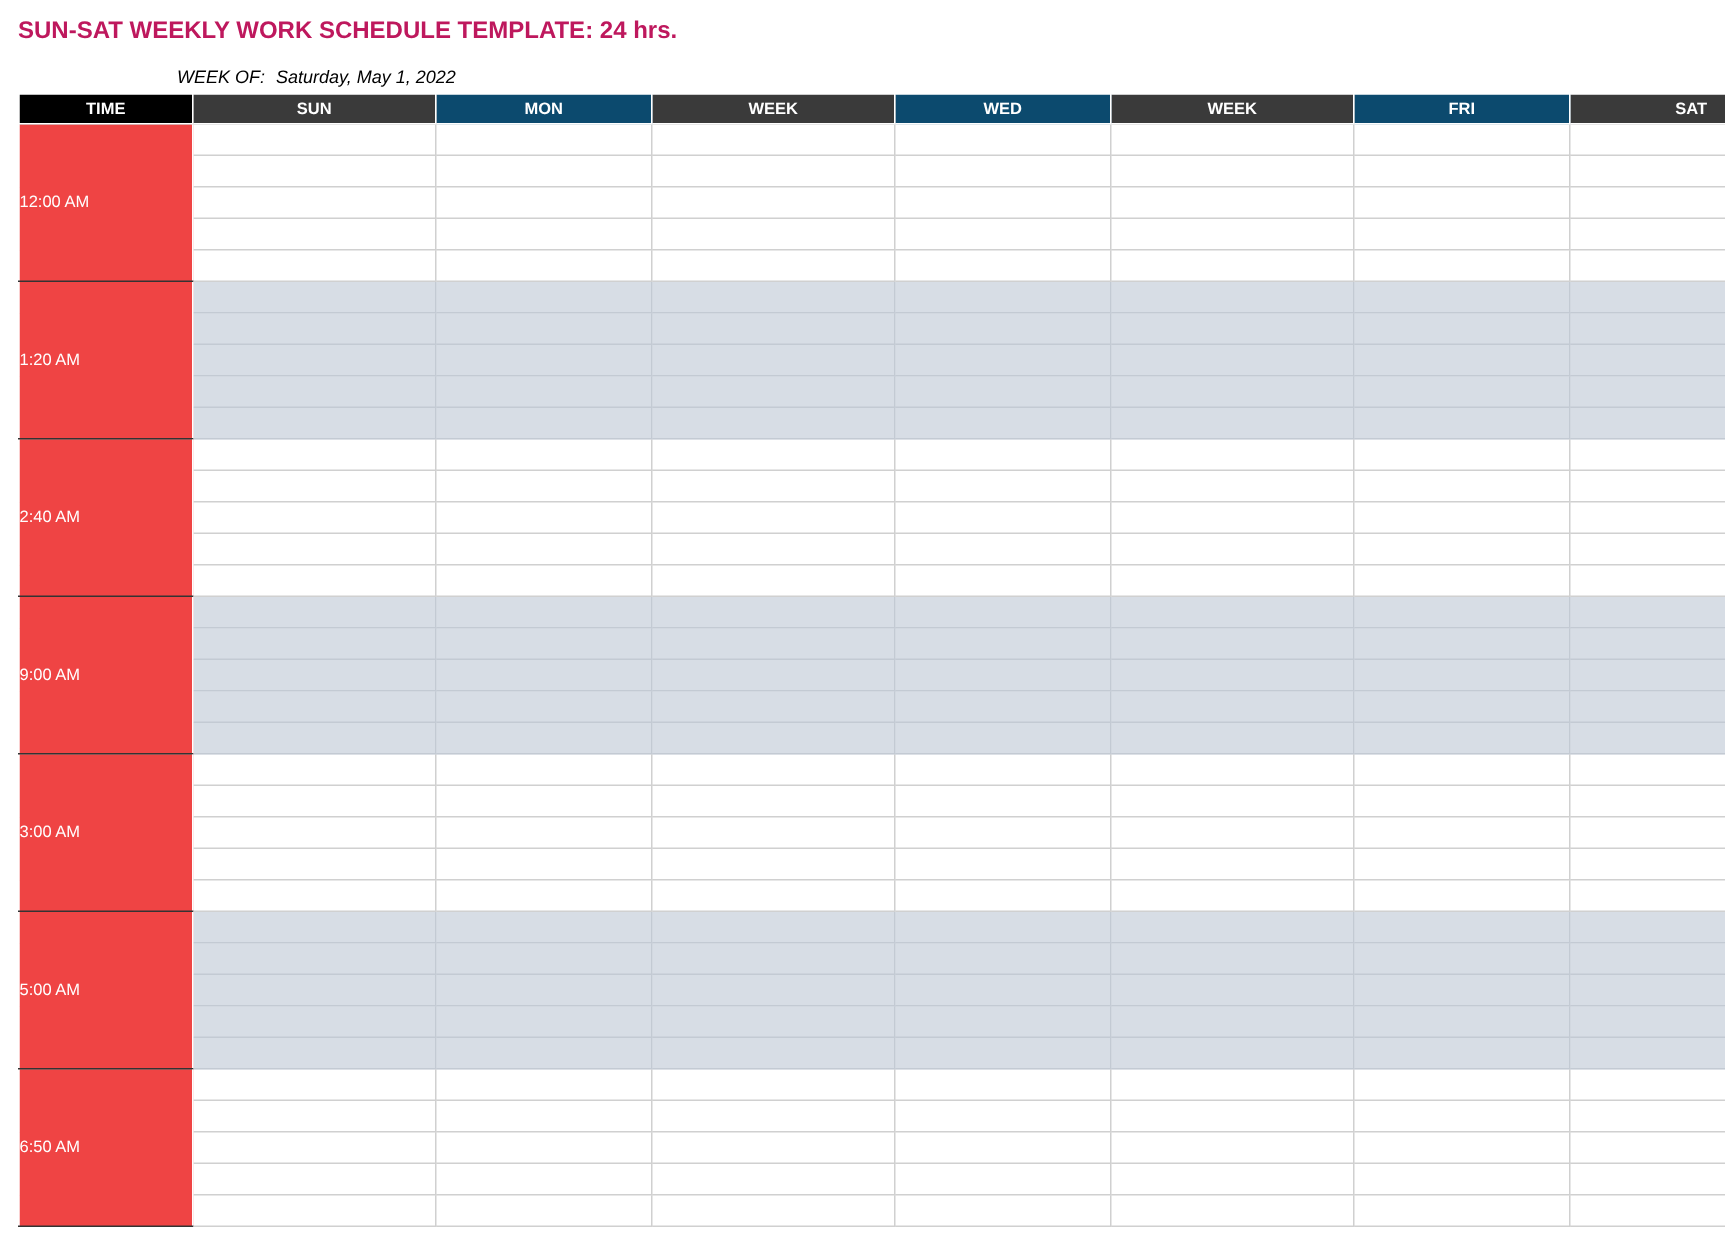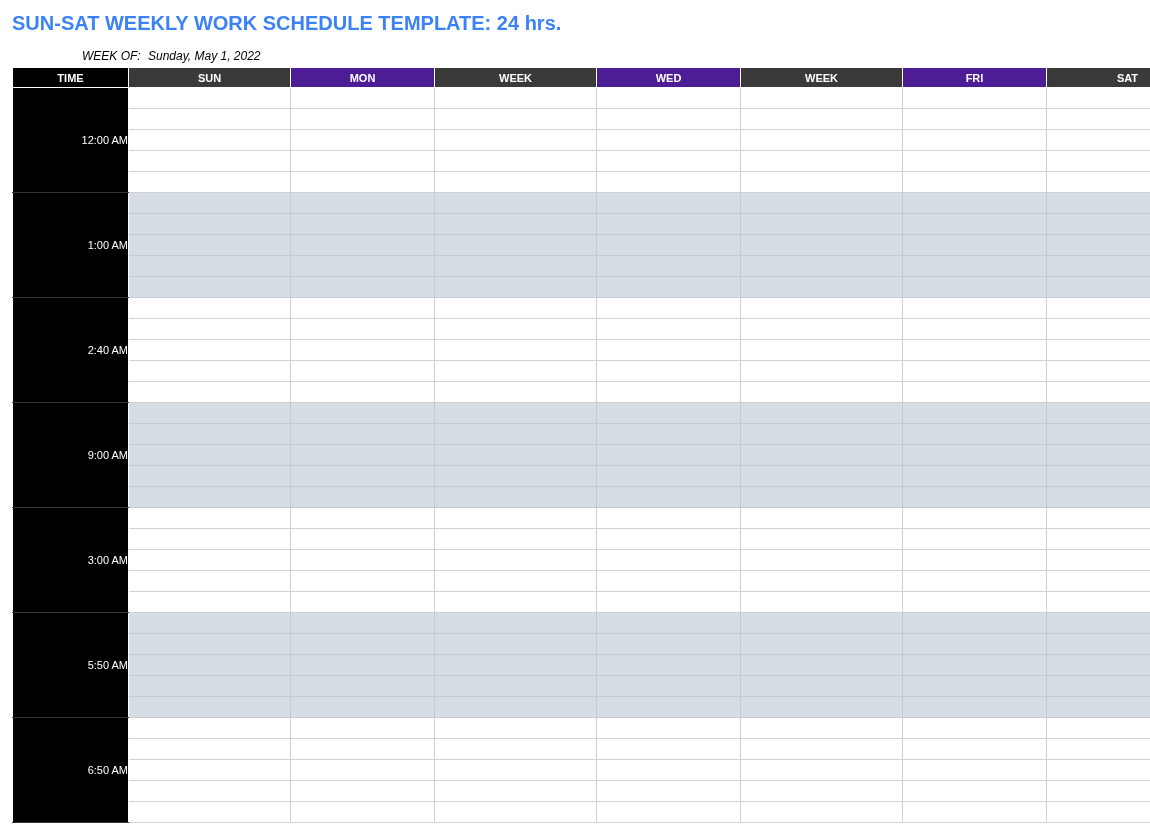--- a/index.html
+++ b/index.html
@@ -4,32 +4,32 @@
 <style>
   * { box-sizing: border-box; }
   body {
     margin: 0;
     padding: 12px;
     font-family: Arial, Helvetica, sans-serif;
     background: #fff;
     width: 1150px;
   }
   .title {
-    font-size: 20px;
+    font-size: 16px;
     font-weight: bold;
-    color: #3b82f6;
+    color: #be185d;
     margin: 0 0 14px 0;
   }
   .weekof-row {
     font-size: 12px;
     font-style: italic;
     color: #000;
     margin: 0 0 4px 70px;
   }
-  .weekof-label { font-weight: normal; }
+  .weekof-label { font-weight: normal; margin-left: 36px; }
   .weekof-date { font-weight: normal; margin-left: 4px; }
   table {
     border-collapse: collapse;
     width: 1124px;
     table-layout: fixed;
   }
   th {
     font-size: 11px;
     font-weight: bold;
     color: #fff;
@@ -41,36 +41,36 @@
   th.time-head {
     background: #000;
     width: 116px;
     text-align: center;
   }
   th.day-dark {
     background: #3a3a3a;
     width: 162px;
   }
   th.day-blue {
-    background: #4c1d95;
+    background: #0c4a6e;
     width: 144px;
   }
   td {
     height: 21px;
     border-top: 1px solid #fff;
     border-bottom: 1px solid #fff;
     border-left: 1px solid #fff;
     border-right: 1px solid #fff;
     padding: 0;
   }
   td.time-cell {
-    background: #000000;
+    background: #ef4444;
     color: #fff;
     font-size: 11px;
-    text-align: right;
+    text-align: left;
     vertical-align: middle;
     border-top: 1px solid #333;
     border-bottom: 1px solid #333;
   }
   td.slot-white {
     background: #fff;
     border-top: 1px solid #d0d0d0;
     border-bottom: 1px solid #d0d0d0;
   }
   td.slot-grey {
@@ -85,21 +85,21 @@
     border-right: 1px solid #c3cad3;
   }
 </style>
 </head>
 <body>
 
 <div class="title">SUN-SAT WEEKLY WORK SCHEDULE TEMPLATE: 24 hrs.</div>
 
 <div class="weekof-row">
   <span class="weekof-label">WEEK OF:</span>
-  <span class="weekof-date">Sunday, May 1, 2022</span>
+  <span class="weekof-date">Saturday, May 1, 2022</span>
 </div>
 
 <table>
   <thead>
     <tr>
       <th class="time-head">TIME</th>
       <th class="day-dark">SUN</th>
       <th class="day-blue">MON</th>
       <th class="day-dark">WEEK</th>
       <th class="day-blue">WED</th>
@@ -149,21 +149,21 @@
       <tr>
         <td class="slot-white col-divider-white"></td>
         <td class="slot-white col-divider-white"></td>
         <td class="slot-white col-divider-white"></td>
         <td class="slot-white col-divider-white"></td>
         <td class="slot-white col-divider-white"></td>
         <td class="slot-white col-divider-white"></td>
         <td class="slot-white col-divider-white"></td>
       </tr>
       <tr>
-        <td class="time-cell" rowspan="5">1:00 AM</td>
+        <td class="time-cell" rowspan="5">1:20 AM</td>
         <td class="slot-grey col-divider-grey"></td>
         <td class="slot-grey col-divider-grey"></td>
         <td class="slot-grey col-divider-grey"></td>
         <td class="slot-grey col-divider-grey"></td>
         <td class="slot-grey col-divider-grey"></td>
         <td class="slot-grey col-divider-grey"></td>
         <td class="slot-grey col-divider-grey"></td>
       </tr>
       <tr>
         <td class="slot-grey col-divider-grey"></td>
@@ -333,21 +333,21 @@
       <tr>
         <td class="slot-white col-divider-white"></td>
         <td class="slot-white col-divider-white"></td>
         <td class="slot-white col-divider-white"></td>
         <td class="slot-white col-divider-white"></td>
         <td class="slot-white col-divider-white"></td>
         <td class="slot-white col-divider-white"></td>
         <td class="slot-white col-divider-white"></td>
       </tr>
       <tr>
-        <td class="time-cell" rowspan="5">5:50 AM</td>
+        <td class="time-cell" rowspan="5">5:00 AM</td>
         <td class="slot-grey col-divider-grey"></td>
         <td class="slot-grey col-divider-grey"></td>
         <td class="slot-grey col-divider-grey"></td>
         <td class="slot-grey col-divider-grey"></td>
         <td class="slot-grey col-divider-grey"></td>
         <td class="slot-grey col-divider-grey"></td>
         <td class="slot-grey col-divider-grey"></td>
       </tr>
       <tr>
         <td class="slot-grey col-divider-grey"></td>

